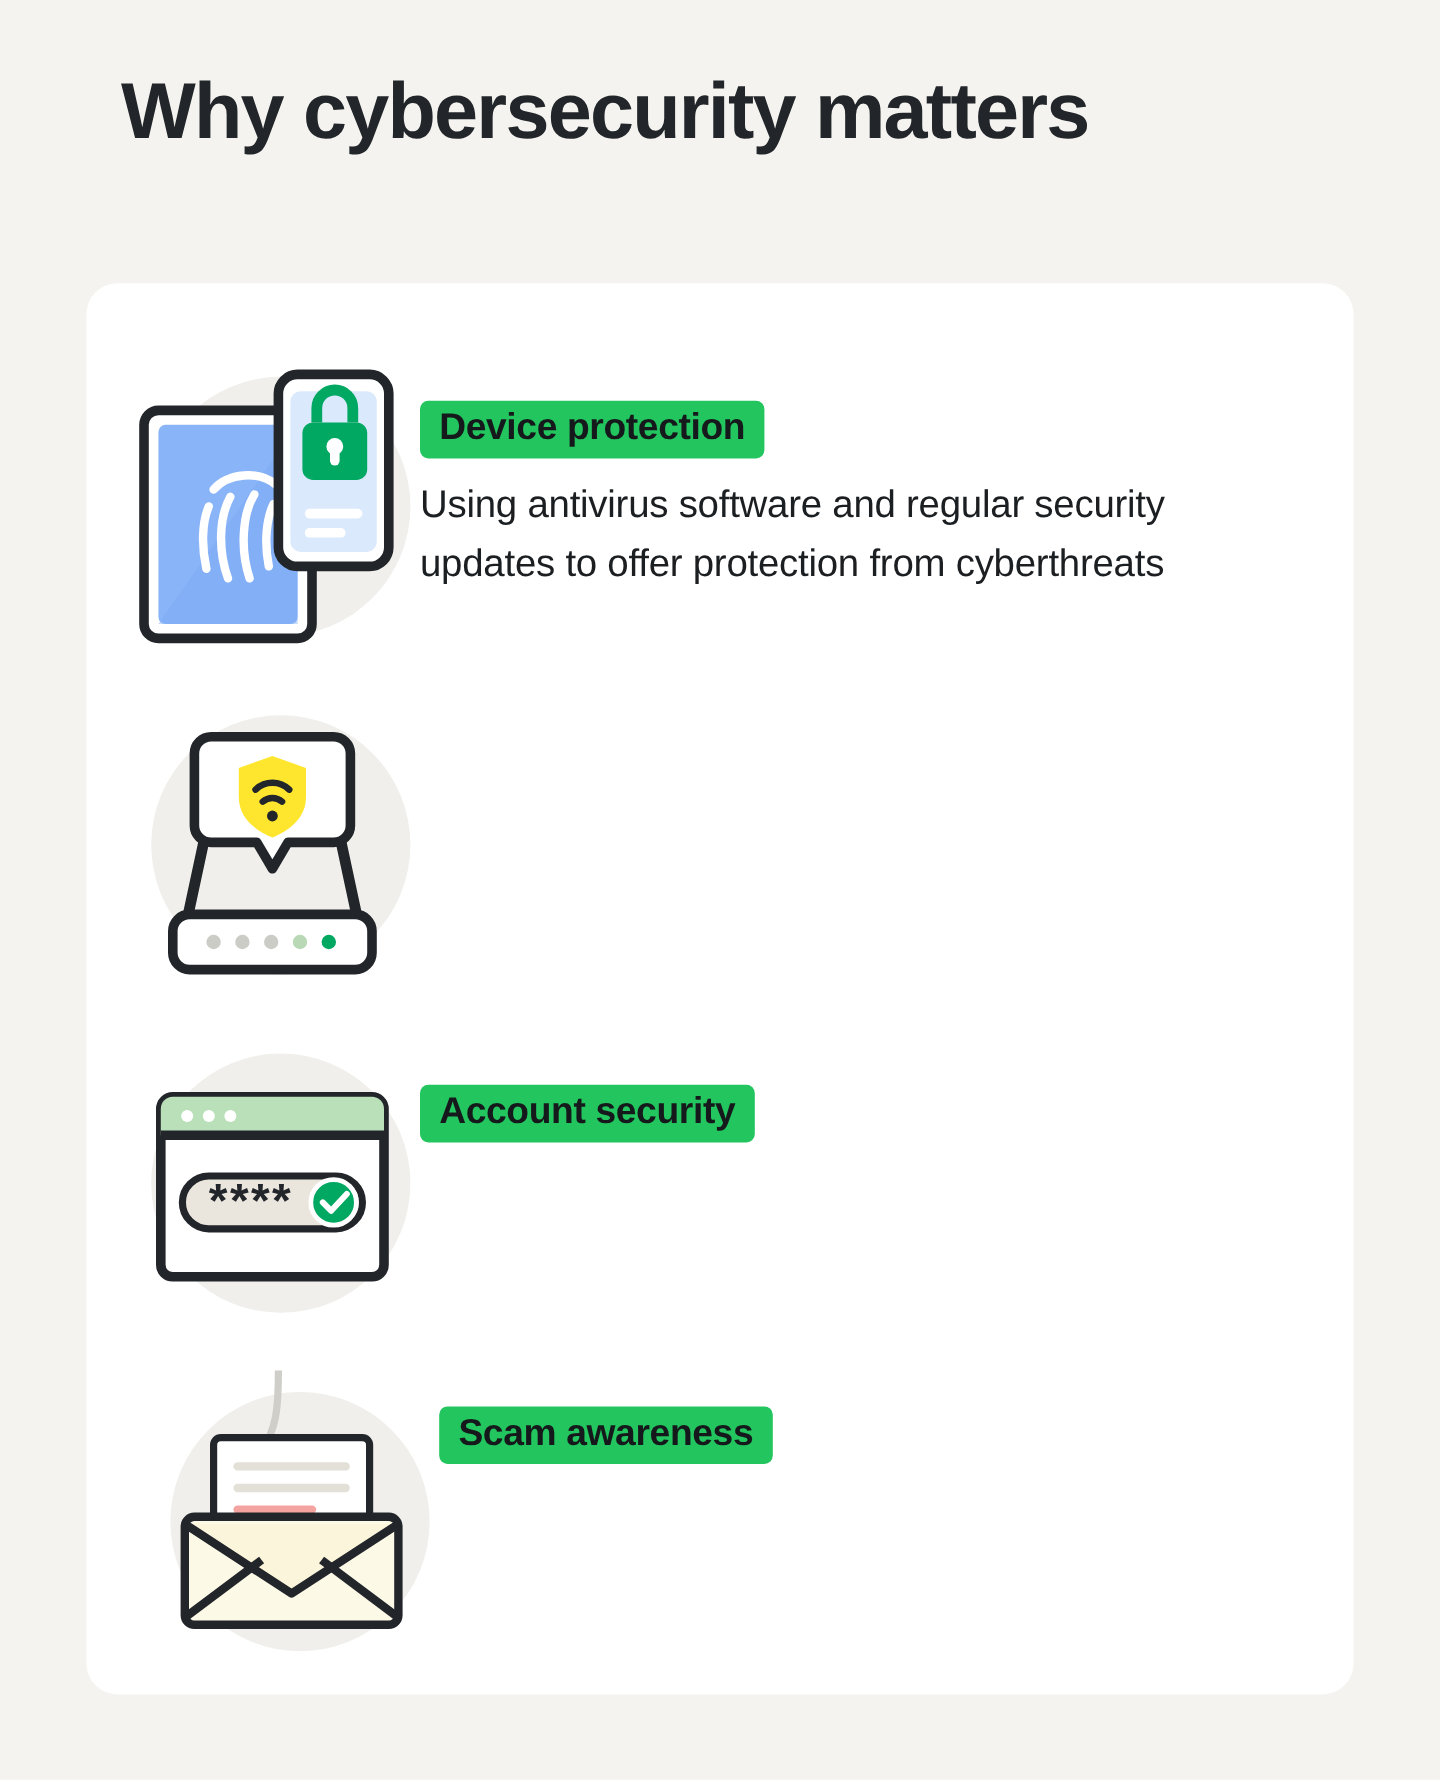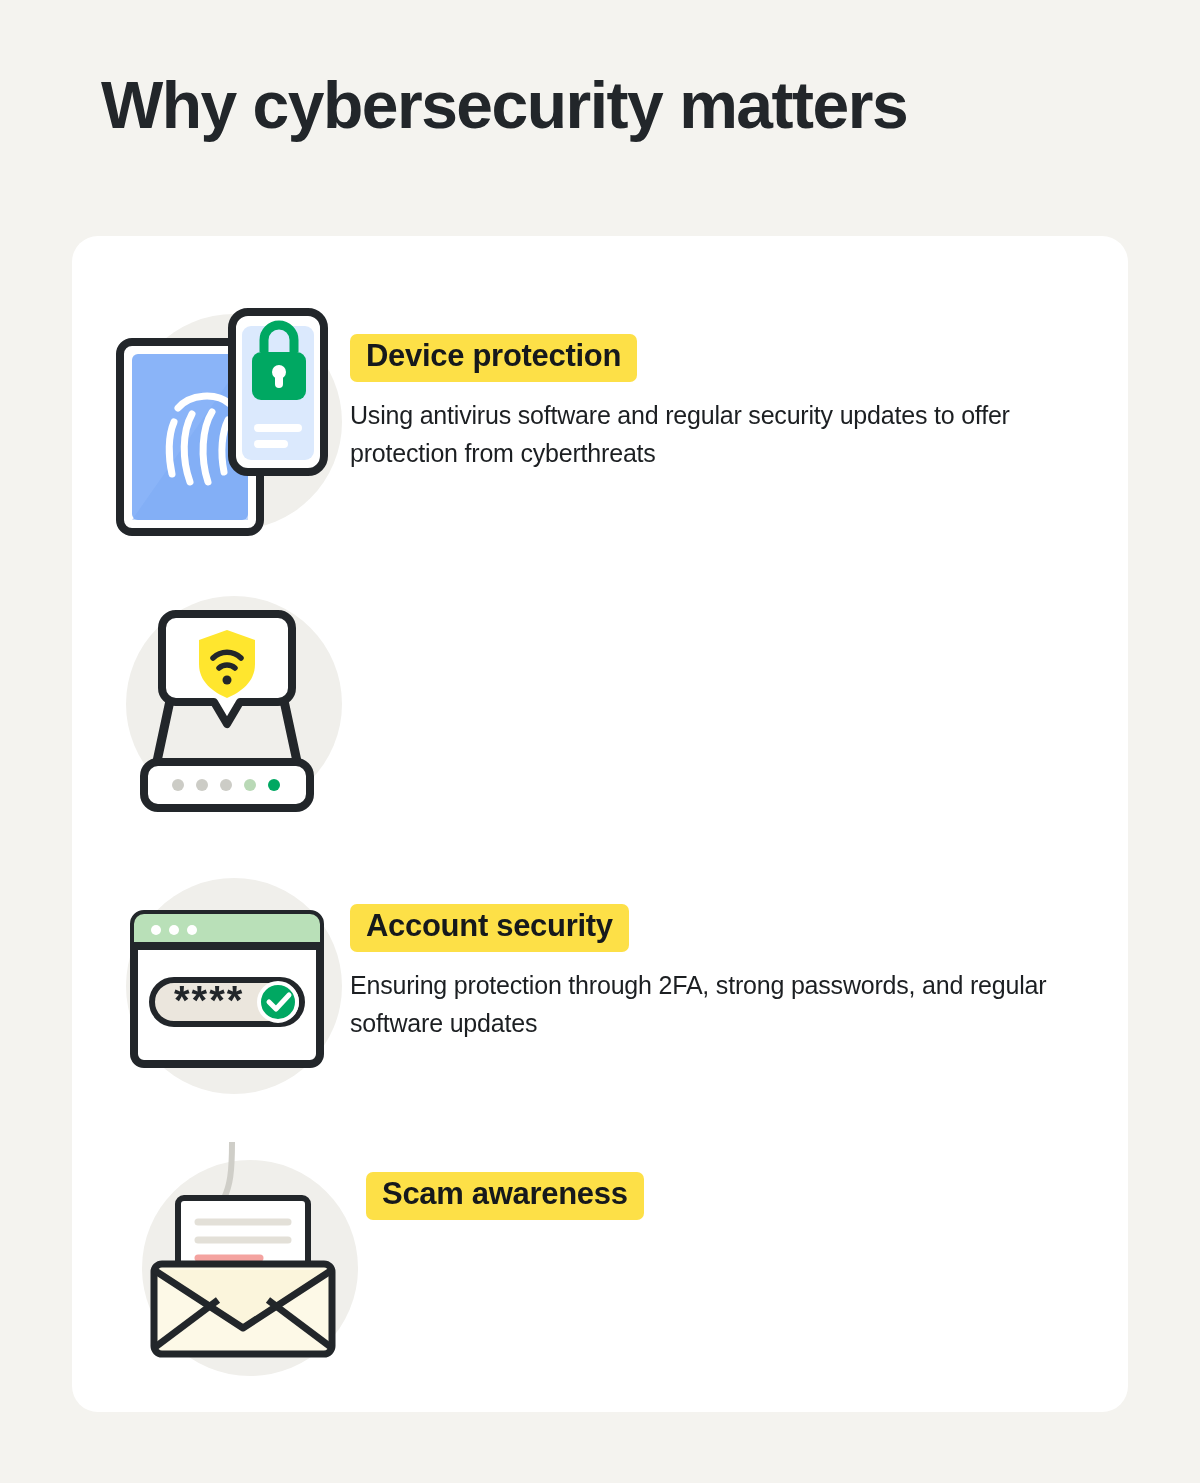--- a/index.html
+++ b/index.html
@@ -24,21 +24,20 @@
     position: absolute;
     top: 55px;
     left: 0;
     width: 1008px;
     text-align: center;
     font-size: 66px;
     font-weight: bold;
     letter-spacing: -1.5px;
     color: #22262a;
     line-height: 1.15;
-    margin-top: 13px;
   }
   .card {
     position: absolute;
     left: 72px;
     top: 236px;
     width: 1056px;
     height: 1176px;
     background: #ffffff;
     border-radius: 26px;
   }
@@ -78,32 +77,32 @@
   .icon-svg {
     position: relative;
     z-index: 2;
   }
   .text-col {
     padding-top: 36px;
     flex: 1;
   }
   .chip {
     display: inline-block;
-    background: #fde047;
+    background: #22c55e;
     border-radius: 7px;
     font-size: 31px;
     font-weight: bold;
     color: #16191c;
     padding: 6px 16px 9px 16px;
     line-height: 1.05;
     letter-spacing: -0.3px;
     margin-bottom: 14px;
   }
   .desc {
-    font-size: 25px;
+    font-size: 32px;
     color: #1c1f22;
     line-height: 1.55;
     max-width: 730px;
     letter-spacing: -0.2px;
   }
   
   .row-1 { margin-top: 14px; }
   .row-2 .text-col { padding-top: 42px; }
   .row-3 .text-col { padding-top: 42px; }
   .row-4 .text-col { padding-top: 28px; }
@@ -191,21 +190,20 @@
             <circle cx="80" cy="62" r="5" fill="#ffffff"></circle>
 
             <rect x="40" y="112" width="150" height="44" rx="22" fill="#ebe6dd" stroke="#22262a" stroke-width="6"></rect>
             <text x="62" y="146" font-family="Liberation Sans, sans-serif" font-size="40" font-weight="bold" fill="#22262a" letter-spacing="2">****</text>
             <circle cx="166" cy="134" r="19" fill="#00a862" stroke="#ffffff" stroke-width="4"></circle>
             <path d="M157 134 l7 7 l13 -14" fill="none" stroke="#ffffff" stroke-width="5" stroke-linecap="round" stroke-linejoin="round"></path>
           </svg>
         </div>
         <div class="text-col">
           <div class="chip">Account security</div>
-          <div class="desc">Ensuring protection through 2FA, strong passwords, and regular software updates</div>
         </div>
       </div>
 
       <div class="item row-4">
         <div class="icon-wrap">
           <div class="blob"></div>
           <svg class="icon-svg" width="230" height="250" viewBox="0 0 230 250">
 
             <path d="M104 0 C 104 30, 102 44, 96 56" stroke="#cfcec8" stroke-width="6" fill="none" stroke-linecap="round"></path>
             <path d="M96 56 c -14 18, 10 34, 22 18" stroke="#cfcec8" stroke-width="6" fill="none" stroke-linecap="round"></path>

